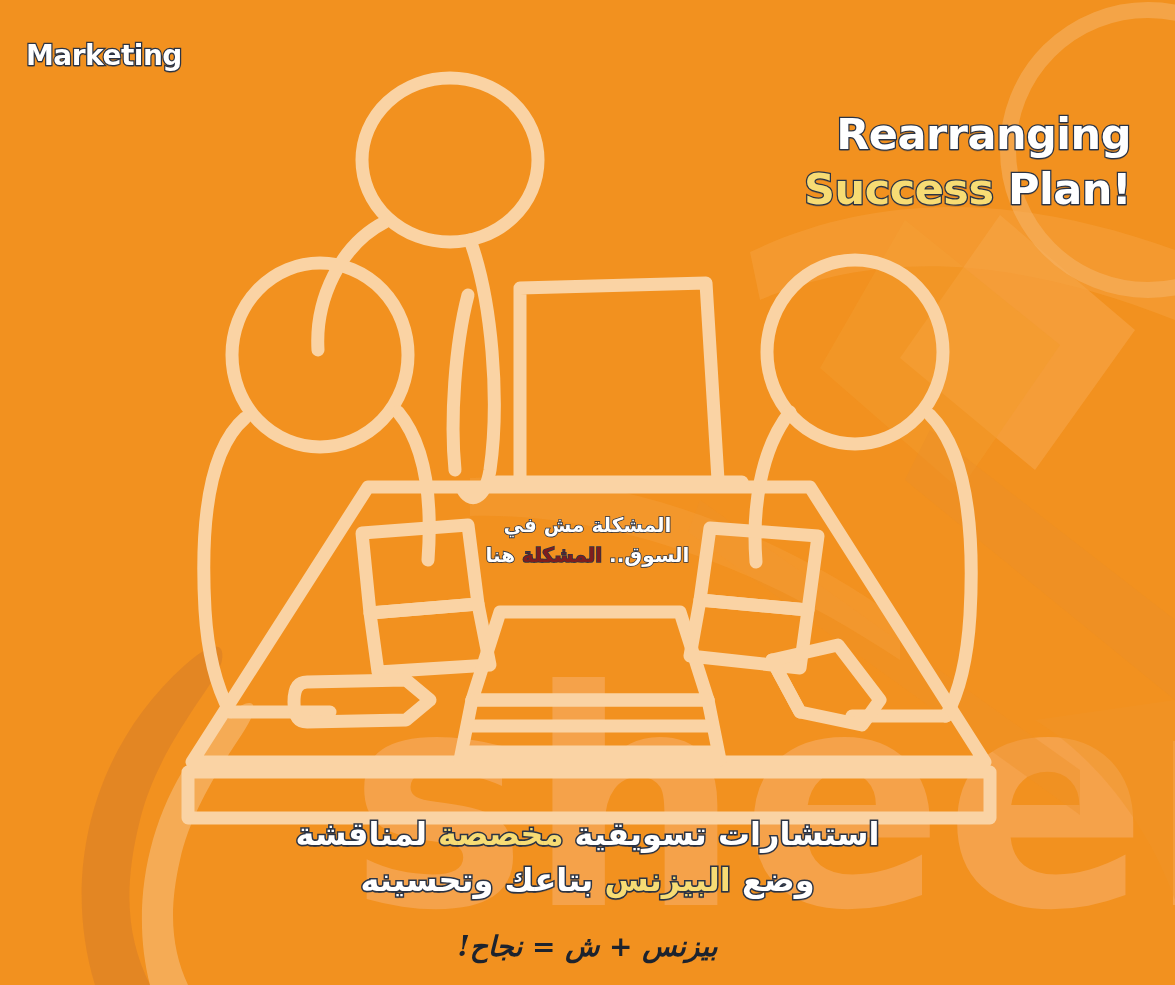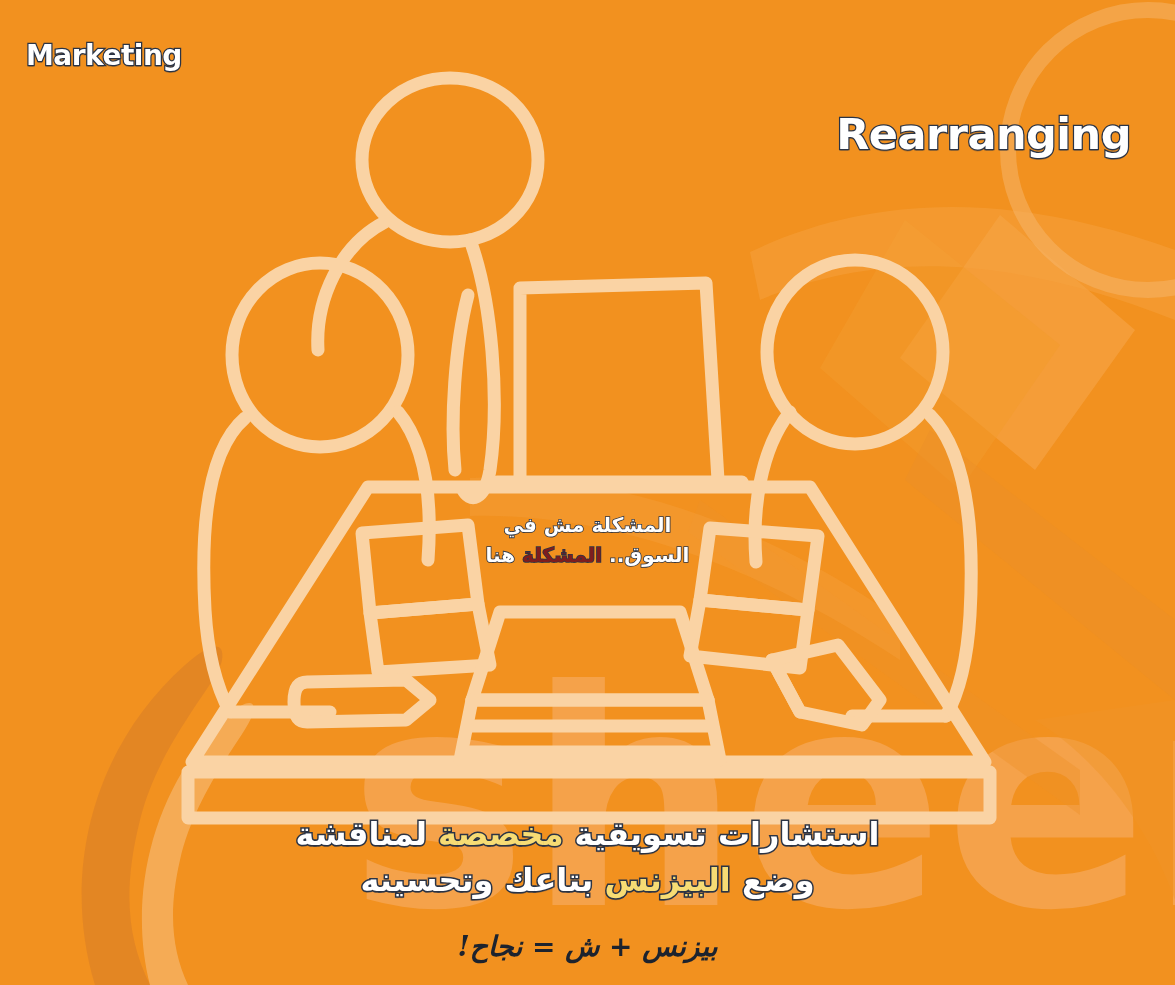--- a/index.html
+++ b/index.html
@@ -227,20 +227,21 @@
       <path d="M 472 700 L 460 760 L 720 760 L 708 700"></path>
     </g>
   </svg>
 
   <div class="headline hl-left">
     <span class="hl-line w-white">Marketing</span>
   </div>
 
   <div class="headline hl-right">
     <span class="hl-line w-white">Rearranging</span>
+    <span class="hl-line"><span class="w-yellow">Success</span><span class="w-white"> Plan!</span></span>
   </div>
 
   <div class="callout">
     <span class="cl-line">المشكلة مش في</span>
     <span class="cl-line"><span>السوق.. </span><span class="red">المشكلة</span><span> هنا</span></span>
   </div>
 
   <div class="bottom-ar">
     <span class="ar-line"><span class="ar-white">استشارات تسويقية </span><span class="ar-yellow">مخصصة</span><span class="ar-white"> لمناقشة</span></span>
     <span class="ar-line"><span class="ar-white">وضع </span><span class="ar-yellow">البيزنس</span><span class="ar-white"> بتاعك وتحسينه</span></span>

